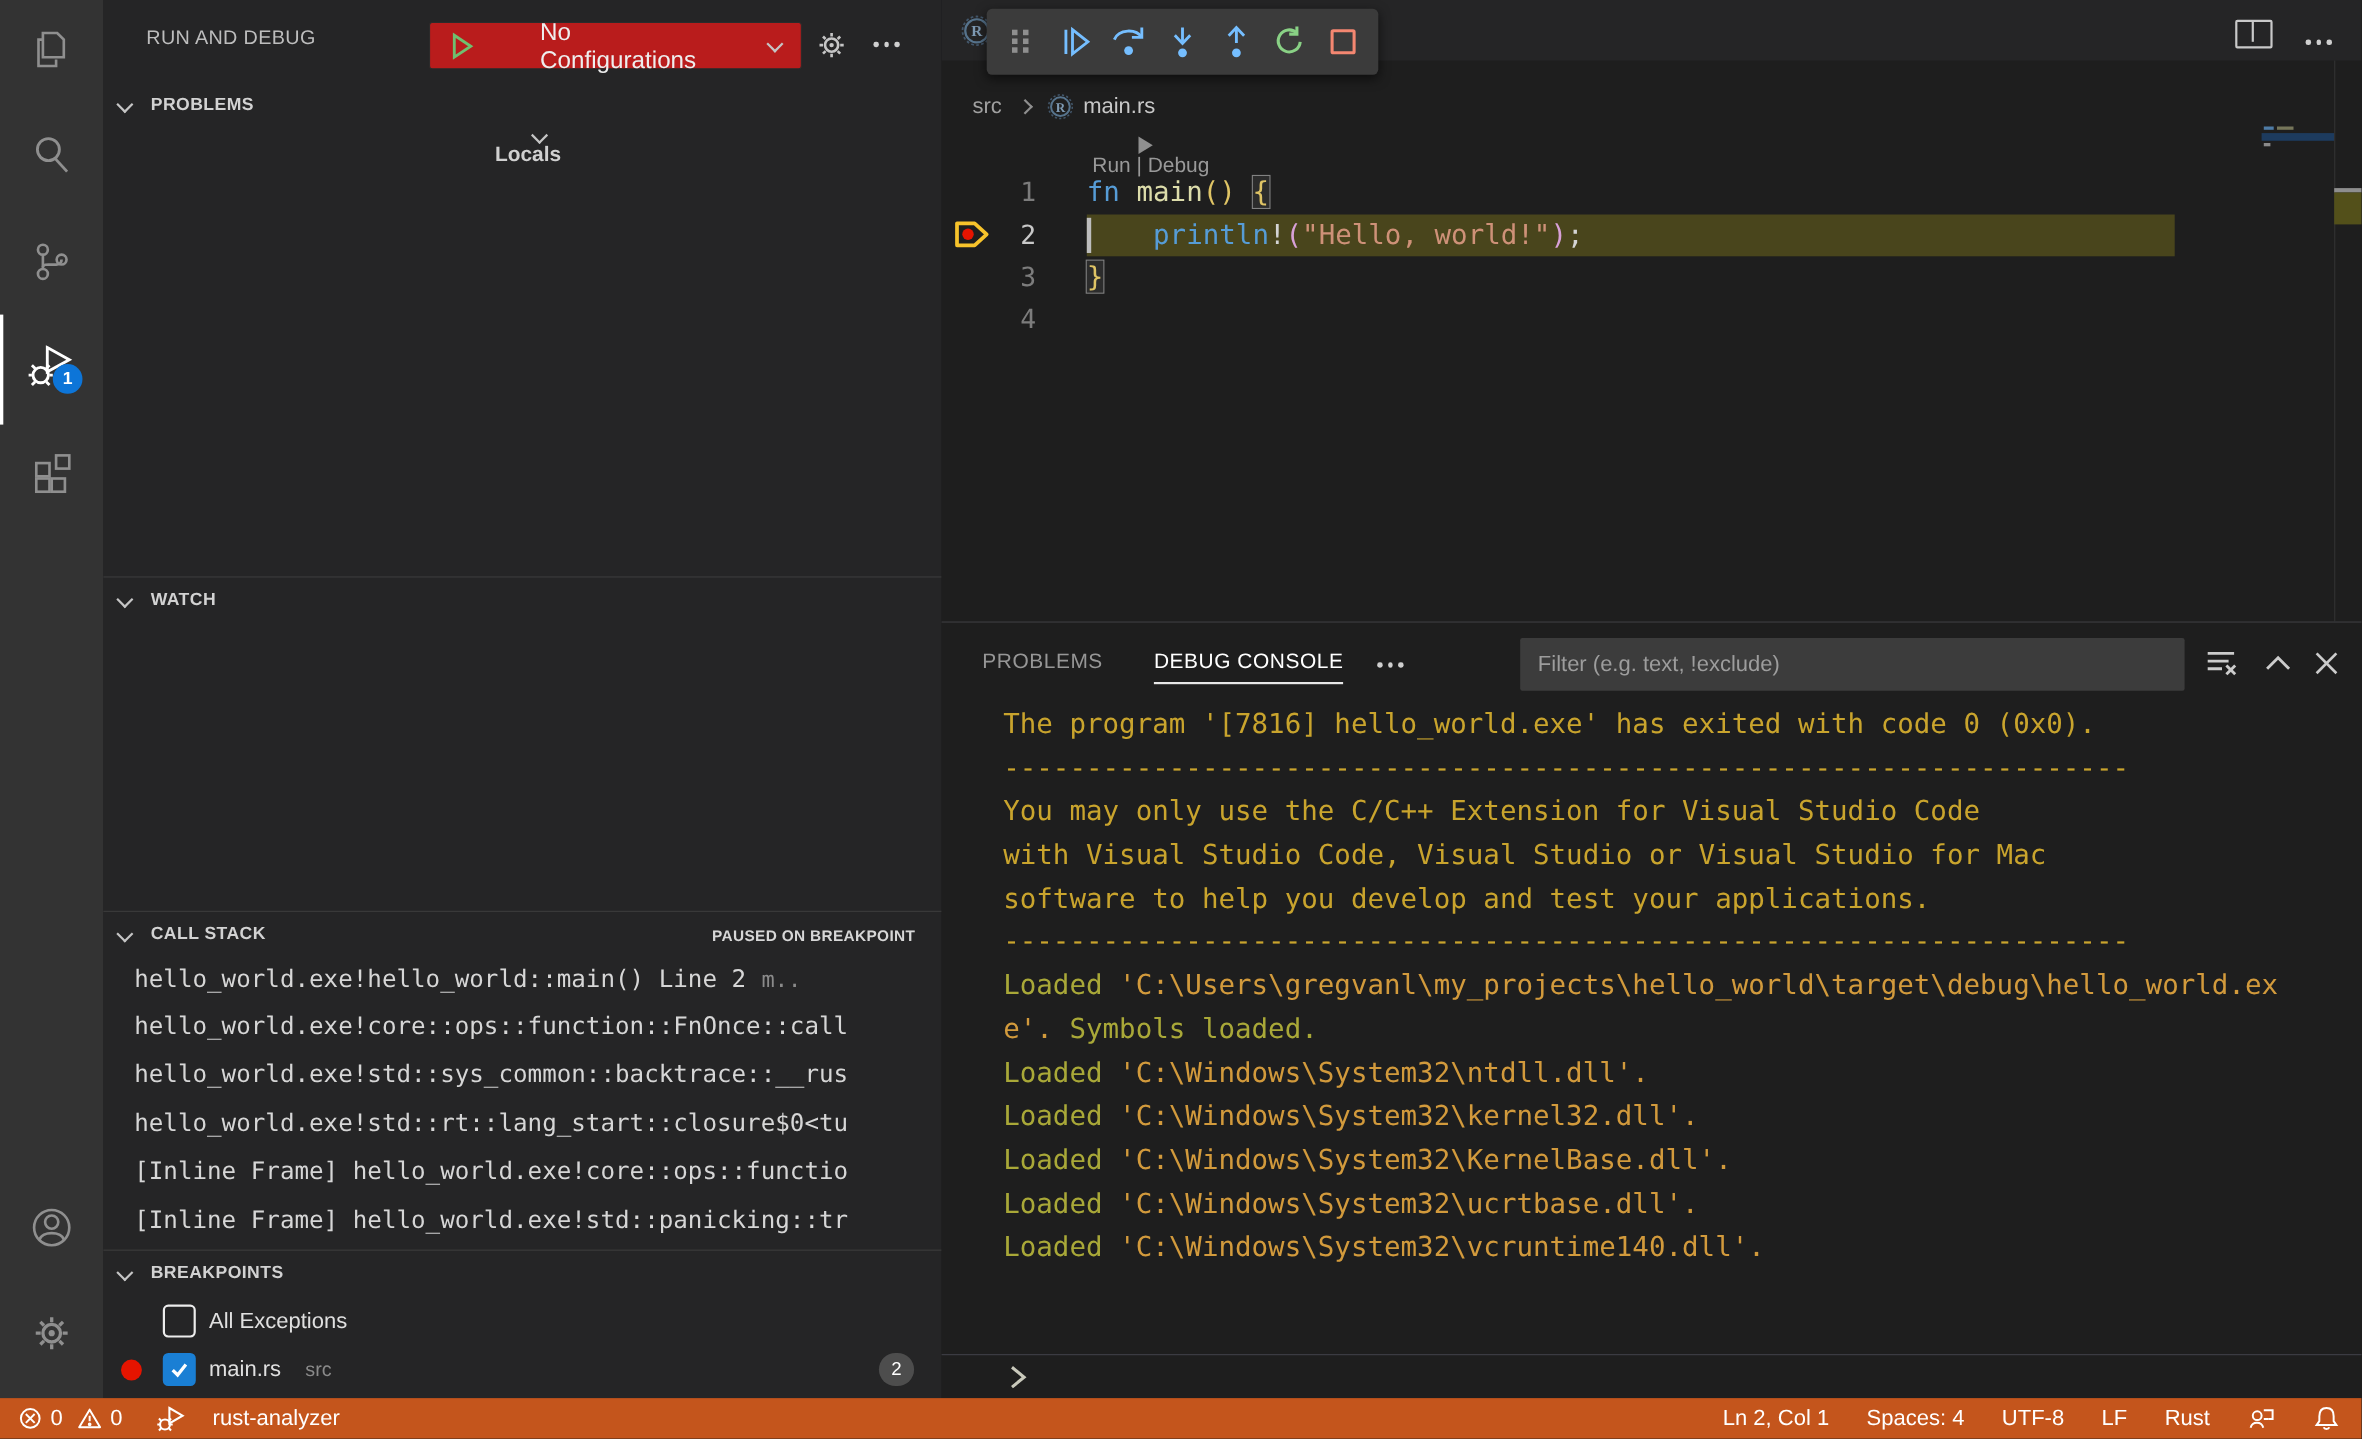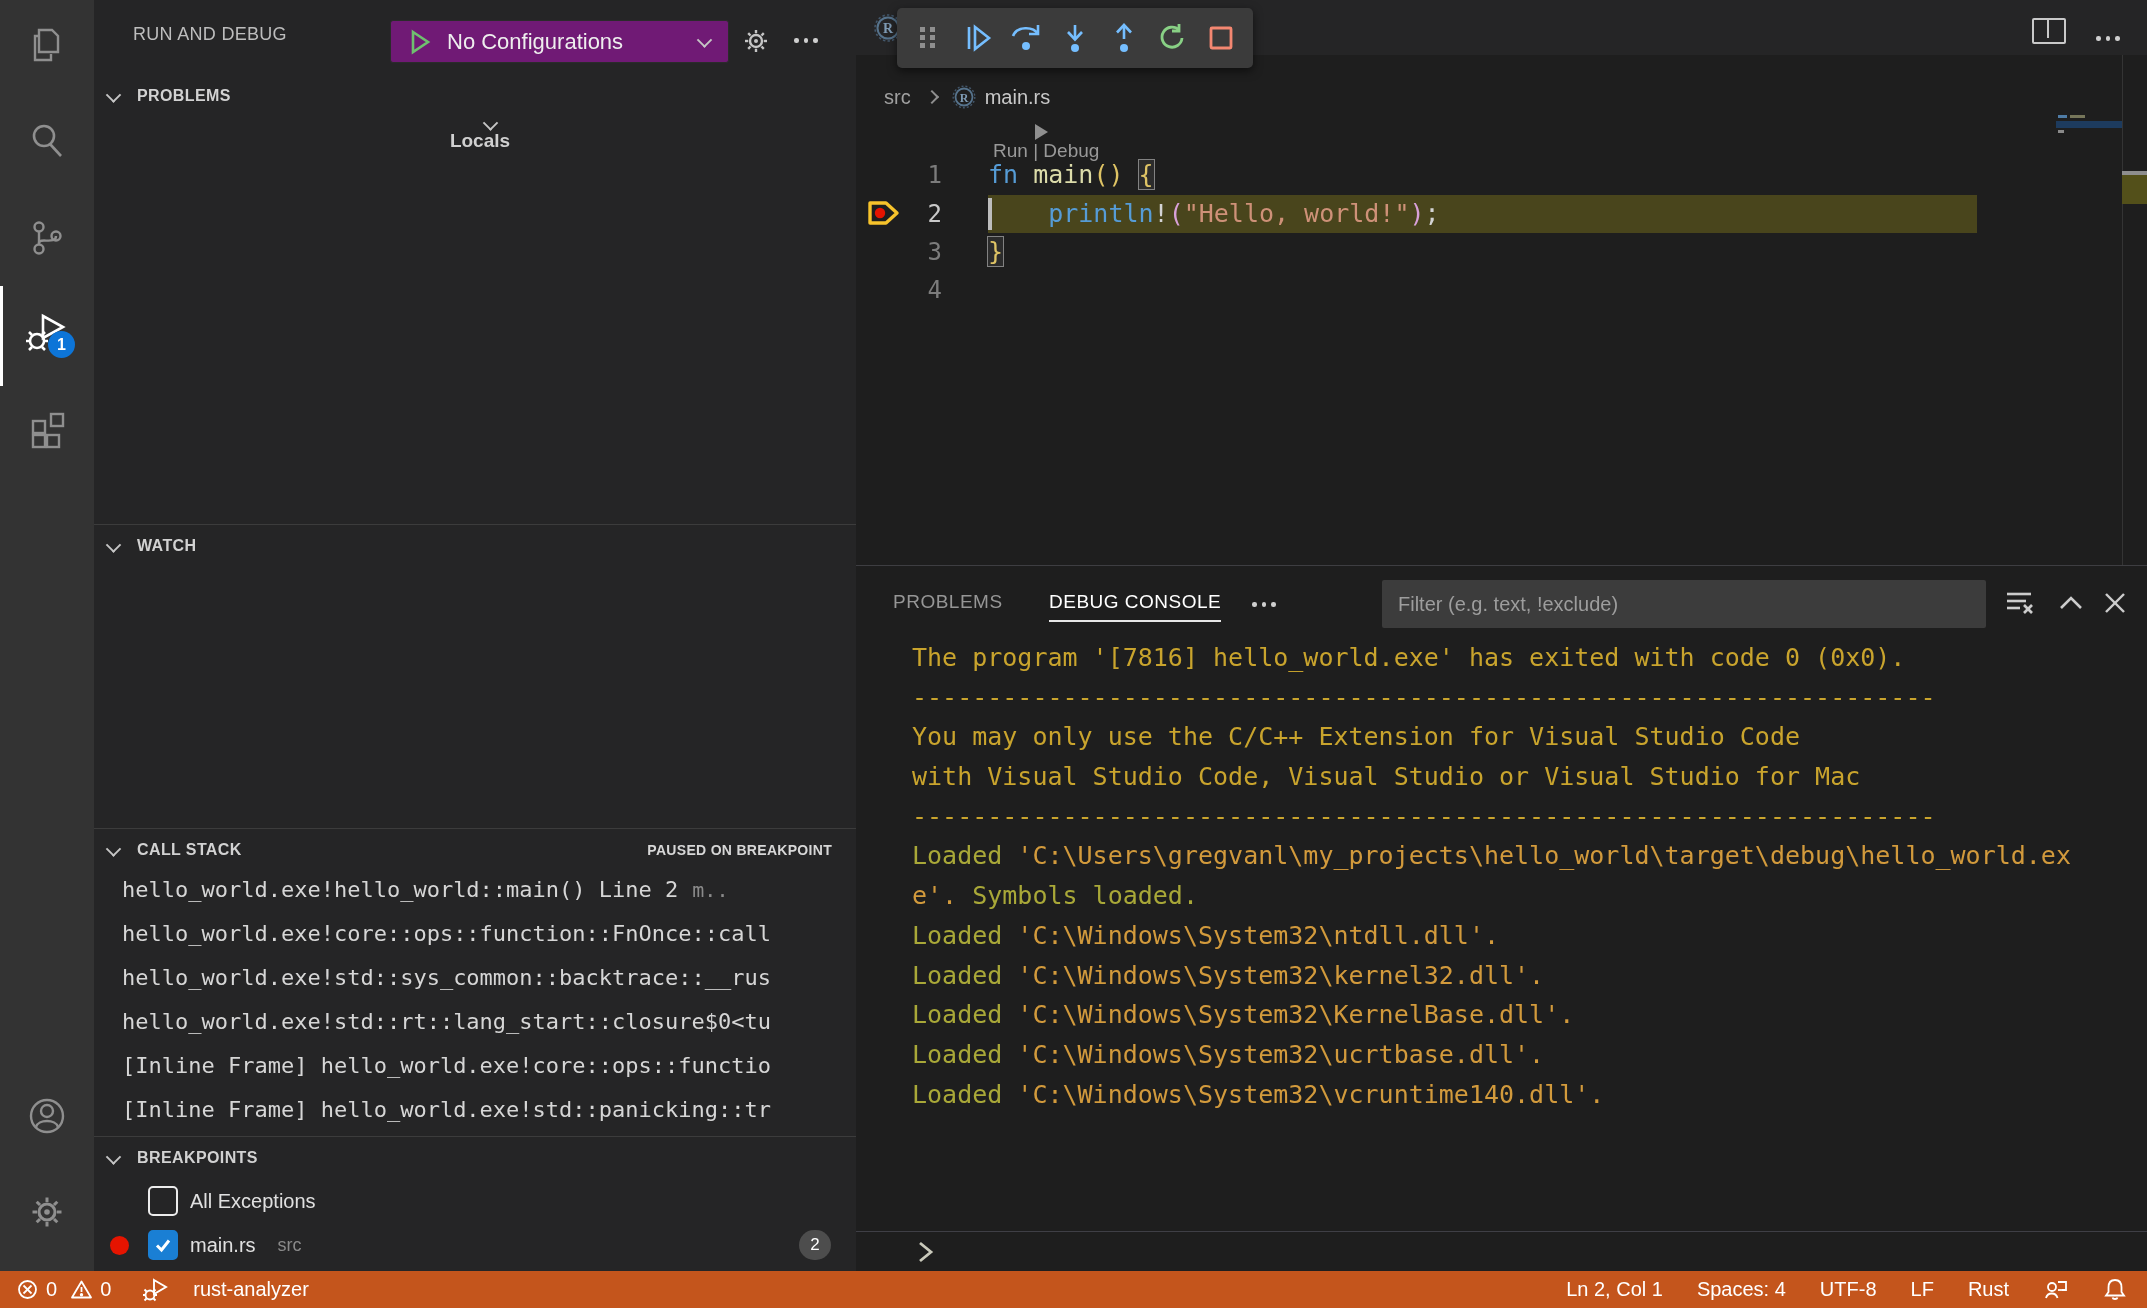--- a/index.html
+++ b/index.html
@@ -10,21 +10,21 @@
   
   #activitybar{left:0;top:0;width:94px;height:1271px;background:#333333;}
   .ab-slot{position:absolute;left:0;width:94px;height:70px;display:flex;align-items:center;justify-content:center;}
   .ab-active-border{position:absolute;left:0;top:286px;width:3px;height:100px;background:#ffffff;}
   .ab-badge{position:absolute;left:48px;top:331px;width:27px;height:27px;border-radius:50%;
             background:#0d75d8;color:#fff;font-size:16px;font-weight:bold;display:flex;align-items:center;justify-content:center;}
 
   
   #sidebar{left:94px;top:0;width:762px;height:1271px;background:#252526;}
   .sb-title{position:absolute;left:39px;top:0;height:68px;line-height:68px;color:#bdbdbd;font-size:18px;letter-spacing:.3px;}
-  .sb-dropdown{position:absolute;left:296px;top:20px;width:337px;height:41px;background:#701a75;border:1px solid #2b2b2b;border-radius:3px;display:flex;align-items:center;}
+  .sb-dropdown{position:absolute;left:296px;top:20px;width:337px;height:41px;background:#b91c1c;border:1px solid #2b2b2b;border-radius:3px;display:flex;align-items:center;gap:44px;}
   .sb-dropdown .lbl{color:#eeeeee;font-size:22px;margin-left:14px;flex:1;}
   .sec-row{position:absolute;left:0;width:762px;height:42px;display:flex;align-items:center;}
   .sec-label{color:#d2d2d2;font-size:16px;font-weight:bold;letter-spacing:.4px;margin-left:39px;}
   .tree-row{position:absolute;left:0;width:762px;height:44px;display:flex;align-items:center;flex-direction:column;}
   .tree-label{color:#d0d0d0;font-size:19px;font-weight:600;margin-left:10px;}
   .divider{position:absolute;left:0;width:762px;height:1px;background:#3c3c3c;}
   .chev{display:inline-block;width:9px;height:9px;border-right:2px solid #c5c5c5;border-bottom:2px solid #c5c5c5;}
   .chev.down{transform:rotate(45deg) translate(-1px,-1px);}
   .chev.right{transform:rotate(-45deg);}
   .paused-badge{position:absolute;right:24px;top:0;height:42px;line-height:42px;color:#d7d7d7;font-size:14px;font-weight:bold;letter-spacing:.3px;}
@@ -373,20 +373,21 @@
       <line x1="6" y1="6" x2="24" y2="24"></line>
         <line x1="24" y1="6" x2="6" y2="24"></line>
     </svg>
   </div>
 
   <div id="console">
       <div class="con-line"><span class="cp-msg">The program '[7816] hello_world.exe' has exited with code 0 (0x0).</span></div>
       <div class="con-line"><span class="cp-msg">--------------------------------------------------------------------</span></div>
       <div class="con-line"><span class="cp-msg">You may only use the C/C++ Extension for Visual Studio Code</span></div>
       <div class="con-line"><span class="cp-msg">with Visual Studio Code, Visual Studio or Visual Studio for Mac</span></div>
+      <div class="con-line"><span class="cp-msg">software to help you develop and test your applications.</span></div>
       <div class="con-line"><span class="cp-msg">--------------------------------------------------------------------</span></div>
       <div class="con-line"><span class="cp-label">Loaded </span><span class="cp-path">'C:\Users\gregvanl\my_projects\hello_world\target\debug\hello_world.ex</span></div>
       <div class="con-line"><span class="cp-path">e'.</span><span class="cp-label"> Symbols loaded.</span></div>
       <div class="con-line"><span class="cp-label">Loaded </span><span class="cp-path">'C:\Windows\System32\ntdll.dll'.</span></div>
       <div class="con-line"><span class="cp-label">Loaded </span><span class="cp-path">'C:\Windows\System32\kernel32.dll'.</span></div>
       <div class="con-line"><span class="cp-label">Loaded </span><span class="cp-path">'C:\Windows\System32\KernelBase.dll'.</span></div>
       <div class="con-line"><span class="cp-label">Loaded </span><span class="cp-path">'C:\Windows\System32\ucrtbase.dll'.</span></div>
       <div class="con-line"><span class="cp-label">Loaded </span><span class="cp-path">'C:\Windows\System32\vcruntime140.dll'.</span></div>
     </div>
 

